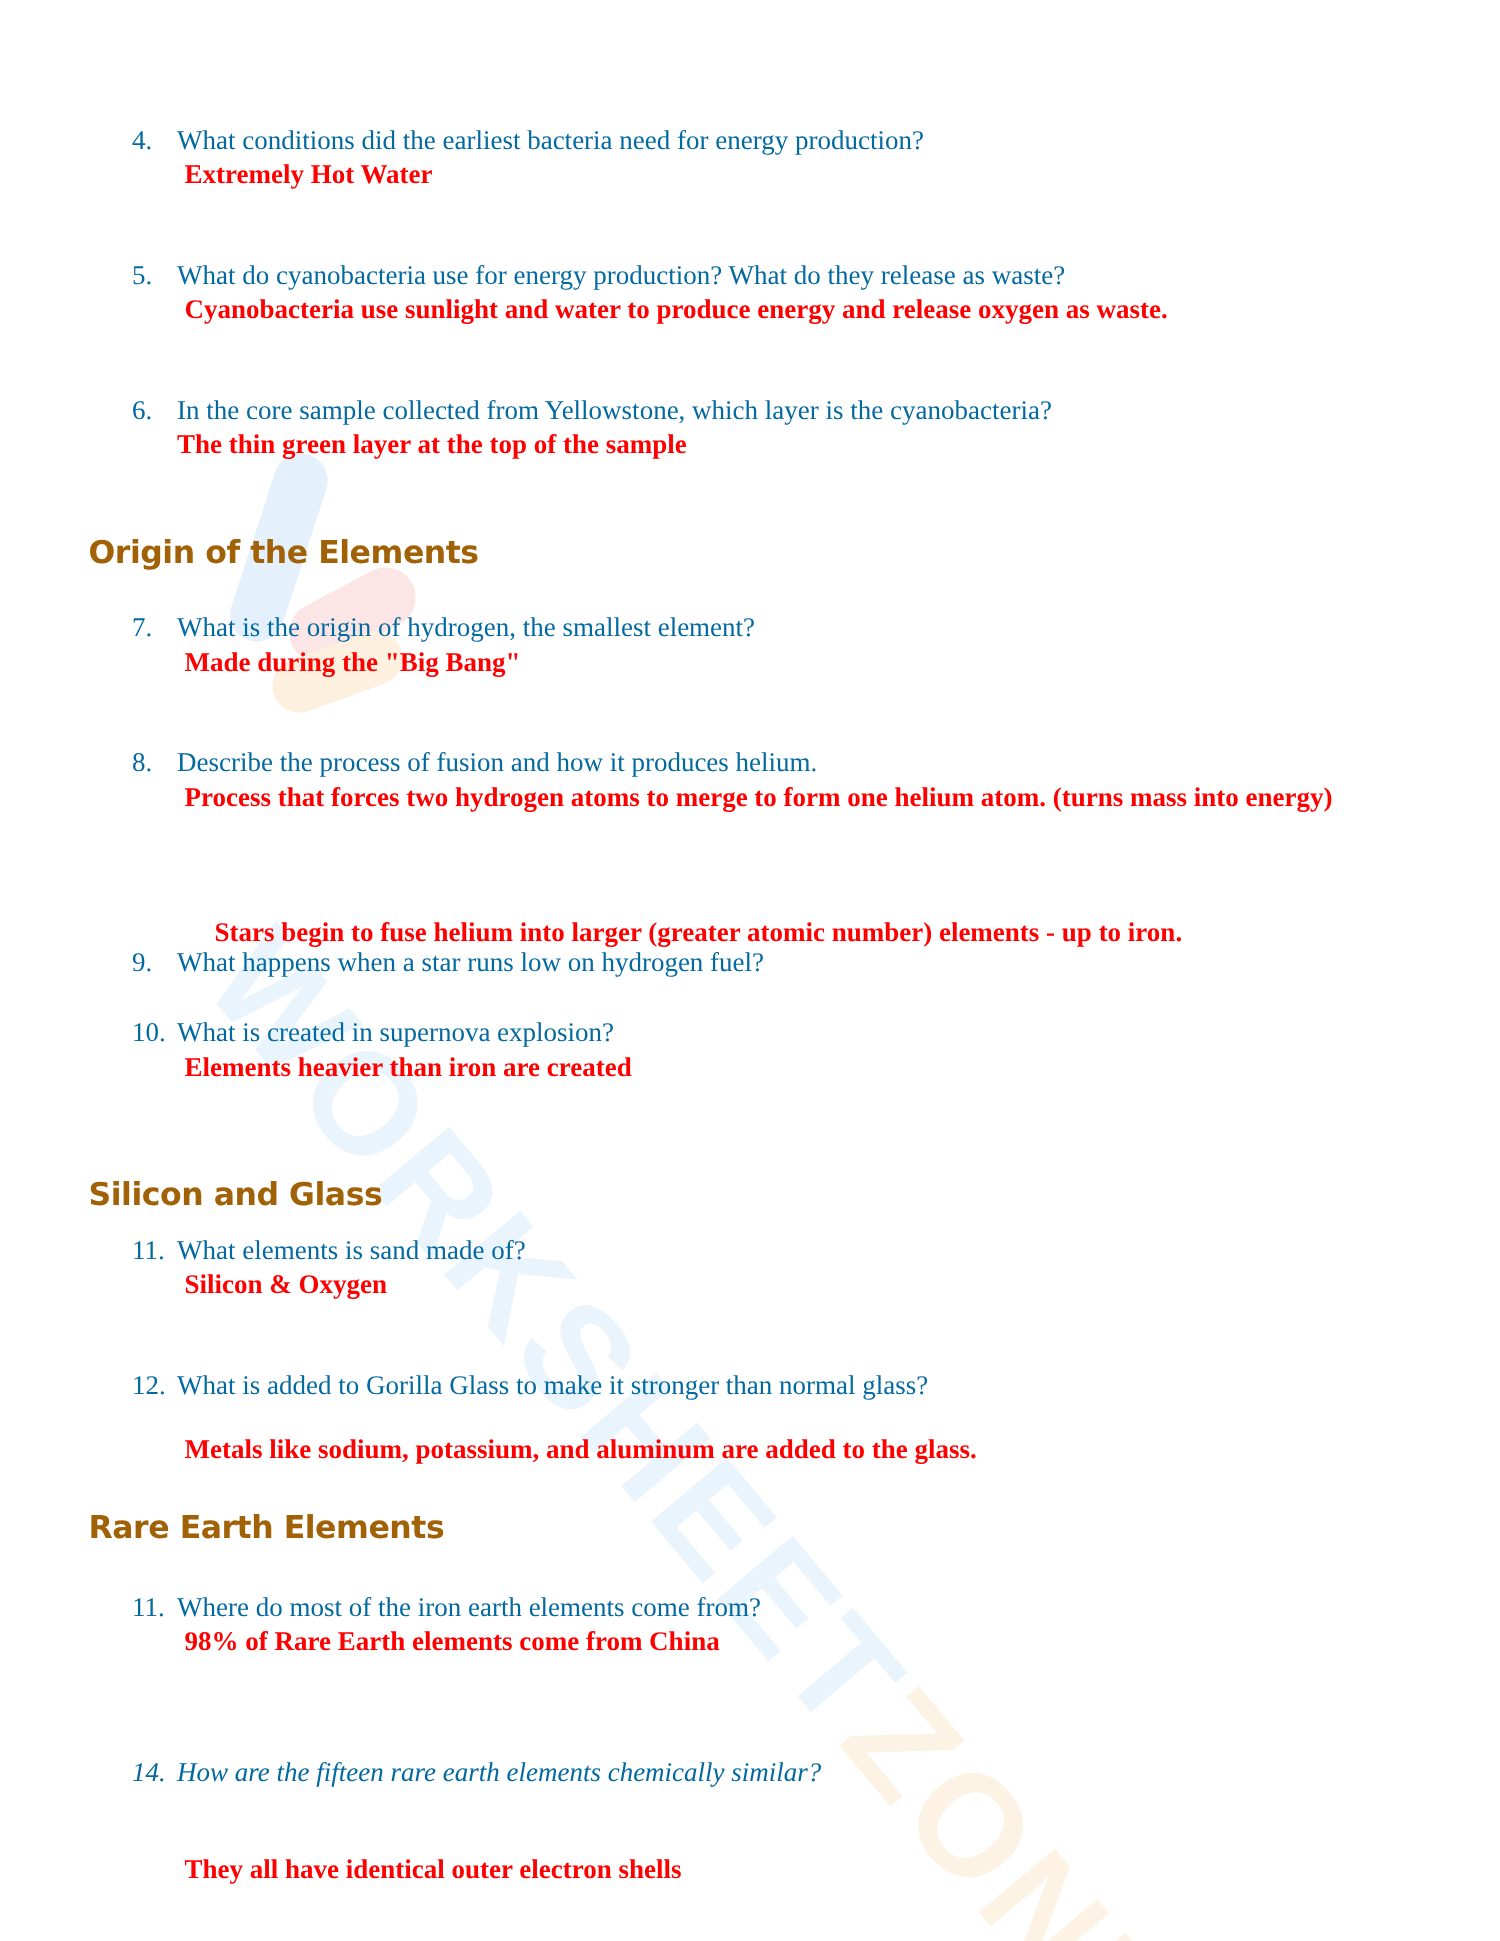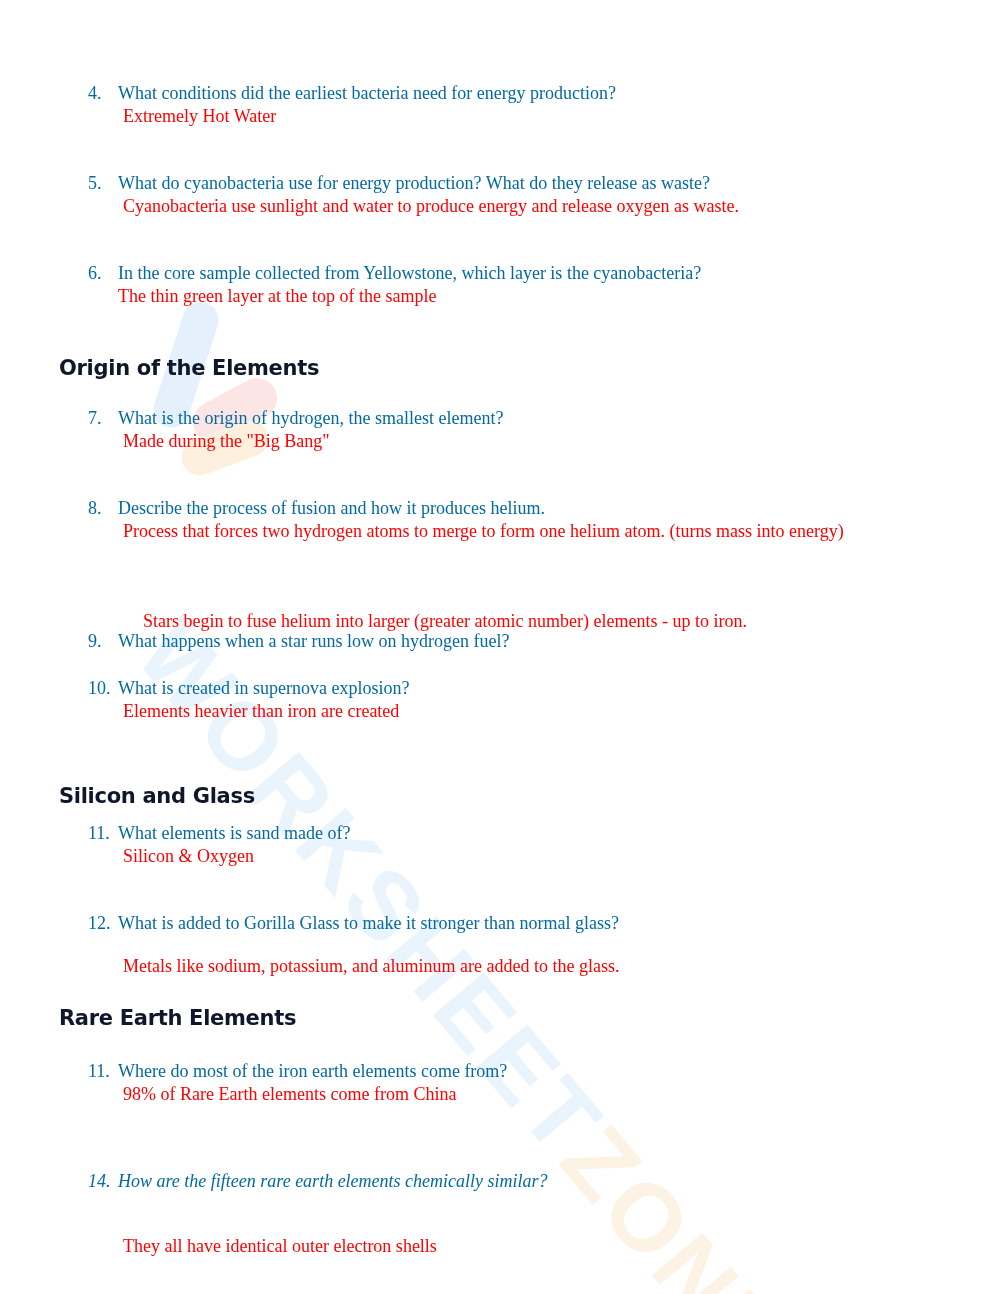--- a/index.html
+++ b/index.html
@@ -17,25 +17,25 @@
     font-weight: bold; font-size: 96px; letter-spacing: 4px; transform: rotate(50deg);
     transform-origin: 0 0; white-space: nowrap; }
   .wm-text .blue { color: #eaf4fd; }
   .wm-text .orange { color: #fdf3e4; }
 
   .content { position: absolute; left: 0; top: 0; width: 1000px; z-index: 1; }
 
   .q { position: absolute; left: 88px; font-family: "Liberation Serif", serif; font-size: 18px;
     color: #0369a1; line-height: 22px; white-space: nowrap; }
   .q .num { display: inline-block; width: 30px; }
-  .a { position: absolute; font-family: "Liberation Serif", serif; font-size: 18px; font-weight: normal;
+  .a { position: absolute; font-family: "Liberation Serif", serif; font-size: 18px; font-weight: bold;
     color: #ff0000; line-height: 22px; white-space: nowrap; }
 
   .h { position: absolute; left: 59px; font-family: "DejaVu Sans", sans-serif; font-size: 21px;
-    font-weight: bold; color: #0f172a; line-height: 26px; white-space: nowrap; letter-spacing: -0.3px; }
+    font-weight: bold; color: #a16207; line-height: 26px; white-space: nowrap; letter-spacing: -0.3px; }
 </style>
 </head>
 <body>
 
 <div class="page">
 
   <div class="watermark wm-logo-blue"></div>
   <div class="watermark wm-logo-red"></div>
   <div class="watermark wm-logo-orange"></div>
   <div class="watermark wm-text">

